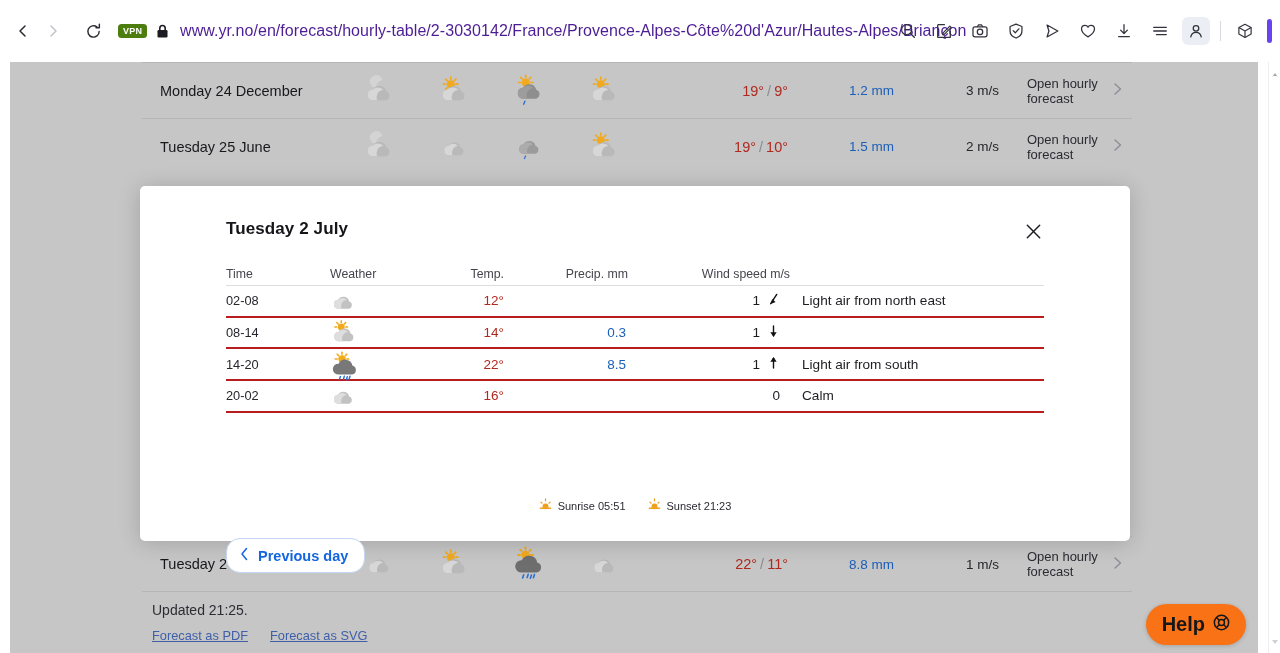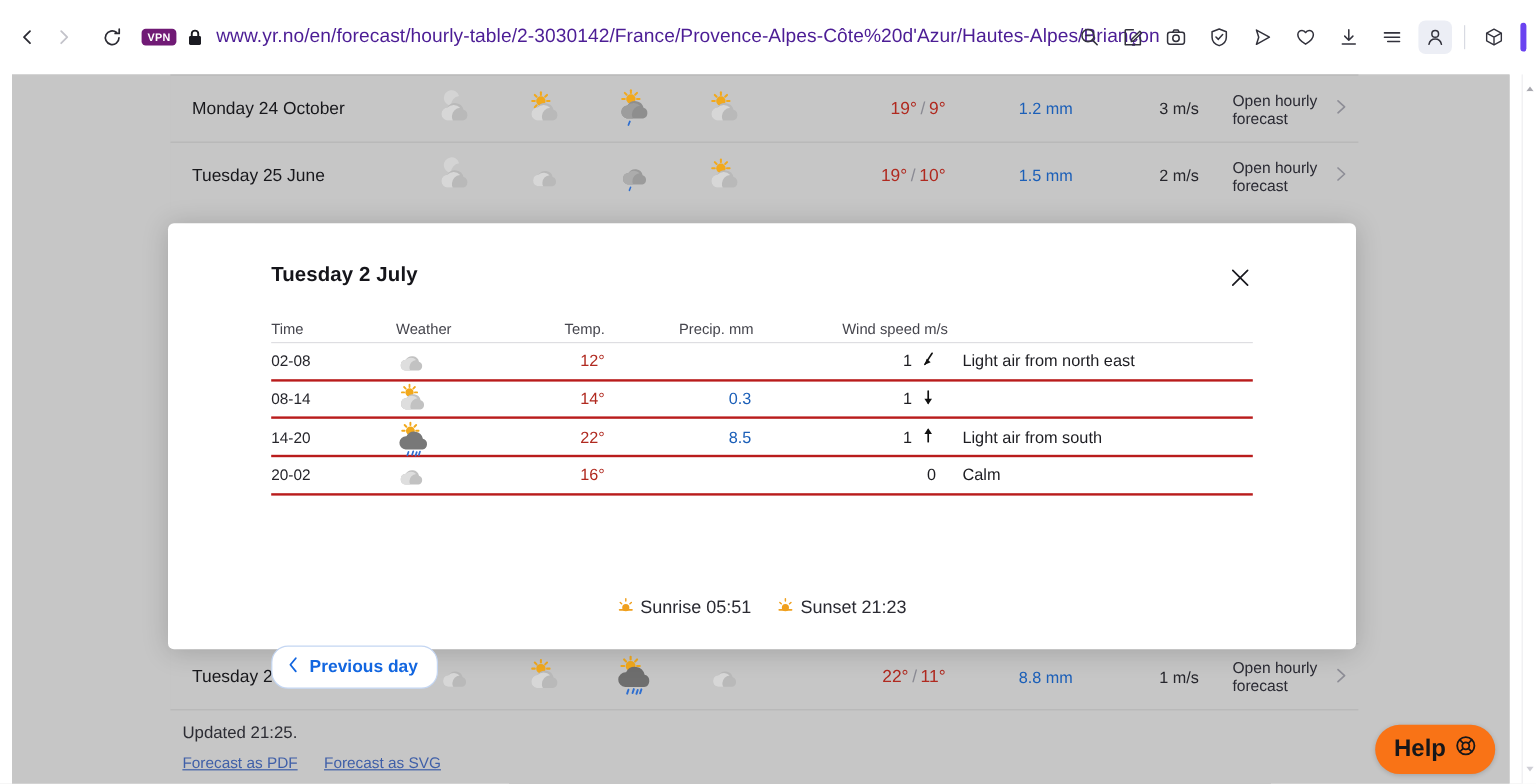--- a/index.html
+++ b/index.html
@@ -19,21 +19,21 @@
   }
   .nav-btns { display: flex; align-items: center; gap: 0px; padding-left: 8px; }
   .nav-btn {
     width: 30px; height: 30px;
     display: flex; align-items: center; justify-content: center;
     border-radius: 6px;
   }
   .nav-btn svg { display: block; }
   .vpn-badge {
     margin-left: 10px;
-    background: #701a75;
+    background: #4d7c0f;
     color: #fff;
     font-size: 9px; font-weight: bold;
     letter-spacing: .2px;
     padding: 2.5px 5px 2px 5px;
     border-radius: 3.5px;
     font-family: "Liberation Sans", sans-serif;
   }
   .lock-icon { margin-left: 9px; display: flex; align-items: center; }
   .url-text {
     margin-left: 11px;
@@ -189,21 +189,21 @@
   .mh-temp { width: 104px; padding-right: 40px; text-align: right; }
   .mh-prec { width: 116px; text-align: right; padding-right: 32px; }
   .mh-wind { width: 130px; text-align: right; padding-right: 0px; }
   .mh-desc { flex: 1; padding-left: 12px; }
 
   .sun-row {
     position: absolute;
     left: 86px; top: 312px;
     width: 818px;
     display: flex; justify-content: center; align-items: flex-end; gap: 22px;
-    font-size: 15px; color: #2a2a32;
+    font-size: 11px; color: #2a2a32;
   }
   .sun-item { display: flex; align-items: center; gap: 6px; }
 
   .prev-day {
     position: absolute; left: 86px; top: 352px;
     display: inline-flex; align-items: center; gap: 8px;
     border: 1px solid #c4d6f2;
     border-radius: 14px;
     padding: 8px 16px 8px 12px;
     color: #1266e0;
@@ -344,21 +344,21 @@
     <div class="tb-bar"></div>
   </div>
 </div>
 
 <div class="viewport">
   <div class="page-content">
 
     <div class="fc-table">
 
       <div class="fc-row">
-        <div class="c-day">Monday 24 October</div>
+        <div class="c-day">Monday 24 December</div>
         <div class="c-icon">
           <svg class="weather-ico" width="34" height="34" viewBox="0 0 40 40">
             <path d="M23 7 A7.6 7.6 0 1 0 15.2 16.5 A9 9 0 0 1 23 7 Z" fill="#d4d4d4"></path>
             <path d="M11 31 A6.4 6.4 0 0 1 11.6 18.3 A8.6 8.6 0 0 1 27.4 20.6 A5.4 5.4 0 0 1 27 31 Z" fill="#b9b9b9"></path>
             <path d="M11 31 A6.4 6.4 0 0 1 11.6 18.3 A8.6 8.6 0 0 1 24 18.6 A8.6 8.6 0 0 0 16 27 A6 6 0 0 0 17 31 Z" fill="#d7d7d7"></path>
           </svg>
         </div>
         <div class="c-icon">
           <svg class="weather-ico" width="34" height="34" viewBox="0 0 40 40">
             <g fill="#f2a91c">

